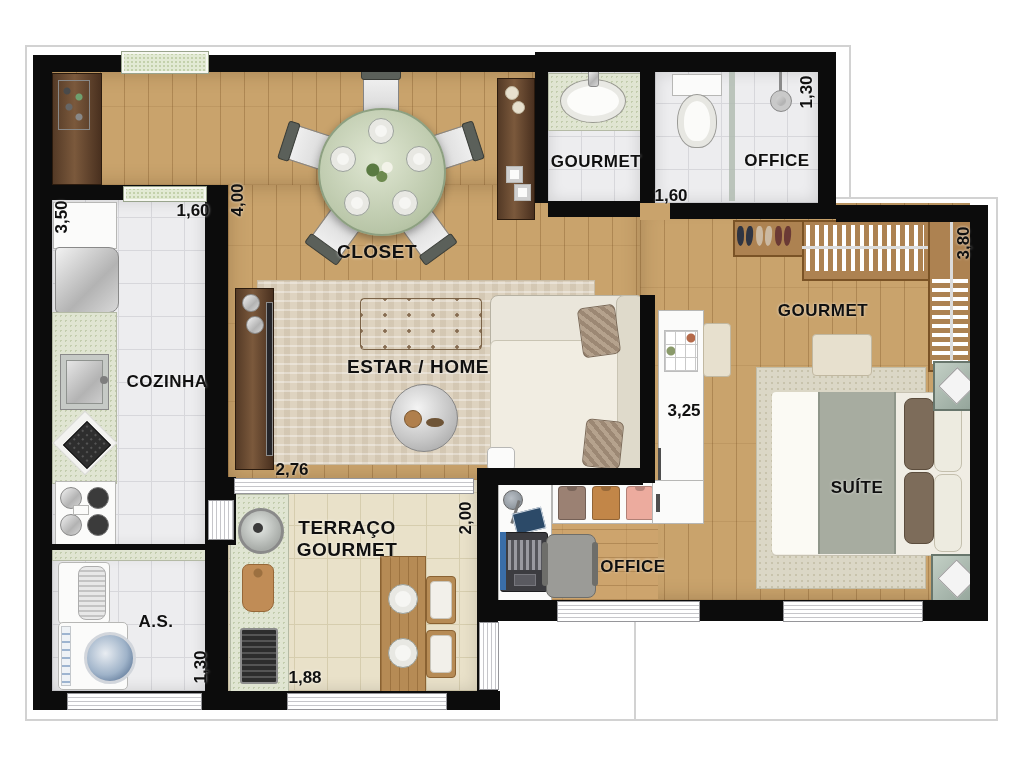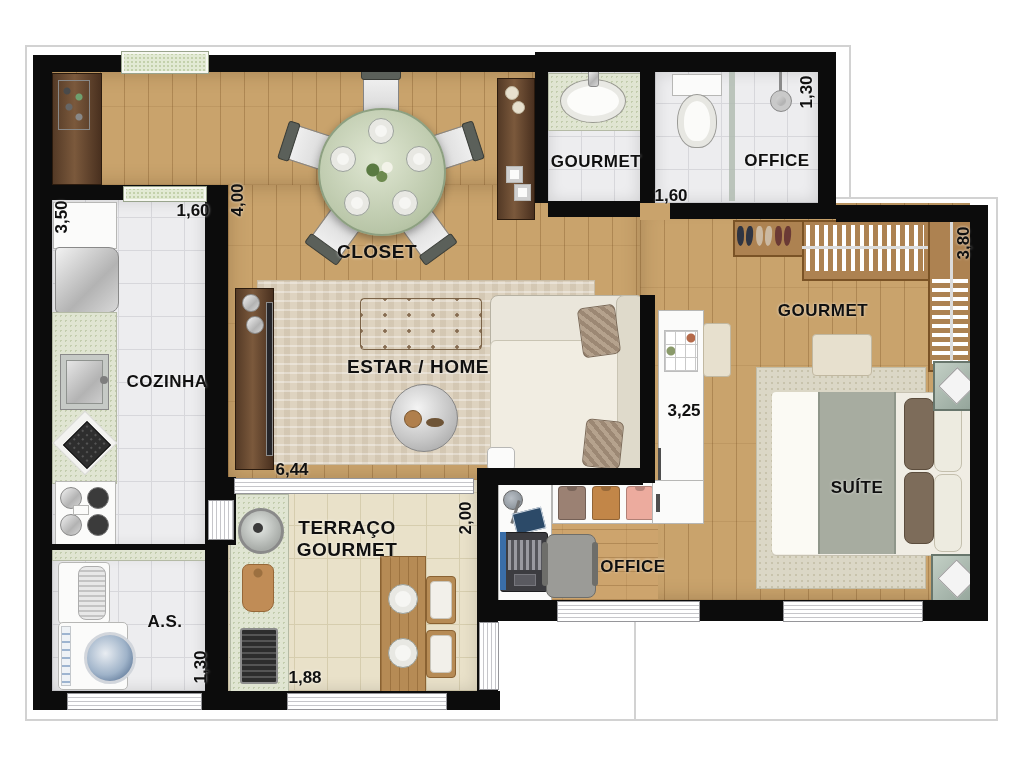--- a/index.html
+++ b/index.html
@@ -246,34 +246,34 @@
   <div class="win" style="left:783px;top:601px;width:138px;height:19px"></div>
   <div class="win" style="left:287px;top:693px;width:158px;height:15px"></div>
   <div class="win" style="left:67px;top:693px;width:133px;height:15px"></div>
   <div class="winv" style="left:208px;top:500px;width:24px;height:38px"></div>
   <div class="winv" style="left:479px;top:622px;width:18px;height:66px"></div>
   <div class="doorgap" style="left:640px;top:203px;width:30px;height:17px"></div>
 
   <div class="label big" style="left:377px;top:252px">CLOSET</div>
   <div class="label big" style="left:418px;top:367px">ESTAR / HOME</div>
   <div class="label" style="left:167px;top:382px">COZINHA</div>
-  <div class="label" style="left:165px;top:622px">A.S.</div>
+  <div class="label" style="left:156px;top:622px">A.S.</div>
   <div class="label" style="left:596px;top:162px">GOURMET</div>
   <div class="label" style="left:777px;top:161px">OFFICE</div>
   <div class="label" style="left:823px;top:311px">GOURMET</div>
   <div class="label" style="left:857px;top:488px">SUÍTE</div>
   <div class="label" style="left:633px;top:567px">OFFICE</div>
   <div class="label big" style="left:347px;top:528px">TERRAÇO</div>
   <div class="label big" style="left:347px;top:550px">GOURMET</div>
 
   <div class="vdim" style="left:62px;top:217px">3,50</div>
   <div class="dim" style="left:193px;top:211px">1,60</div>
   <div class="vdim" style="left:238px;top:200px">4,00</div>
   <div class="vdim" style="left:807px;top:92px">1,30</div>
   <div class="dim" style="left:671px;top:196px">1,60</div>
   <div class="vdim" style="left:964px;top:243px">3,80</div>
   <div class="dim" style="left:684px;top:411px">3,25</div>
-  <div class="dim" style="left:292px;top:470px">6,44</div>
+  <div class="dim" style="left:292px;top:470px">2,76</div>
   <div class="vdim" style="left:466px;top:518px">2,00</div>
   <div class="vdim" style="left:201px;top:667px">1,30</div>
   <div class="dim" style="left:305px;top:678px">1,88</div>
 
 </div>
 
 </body></html>

